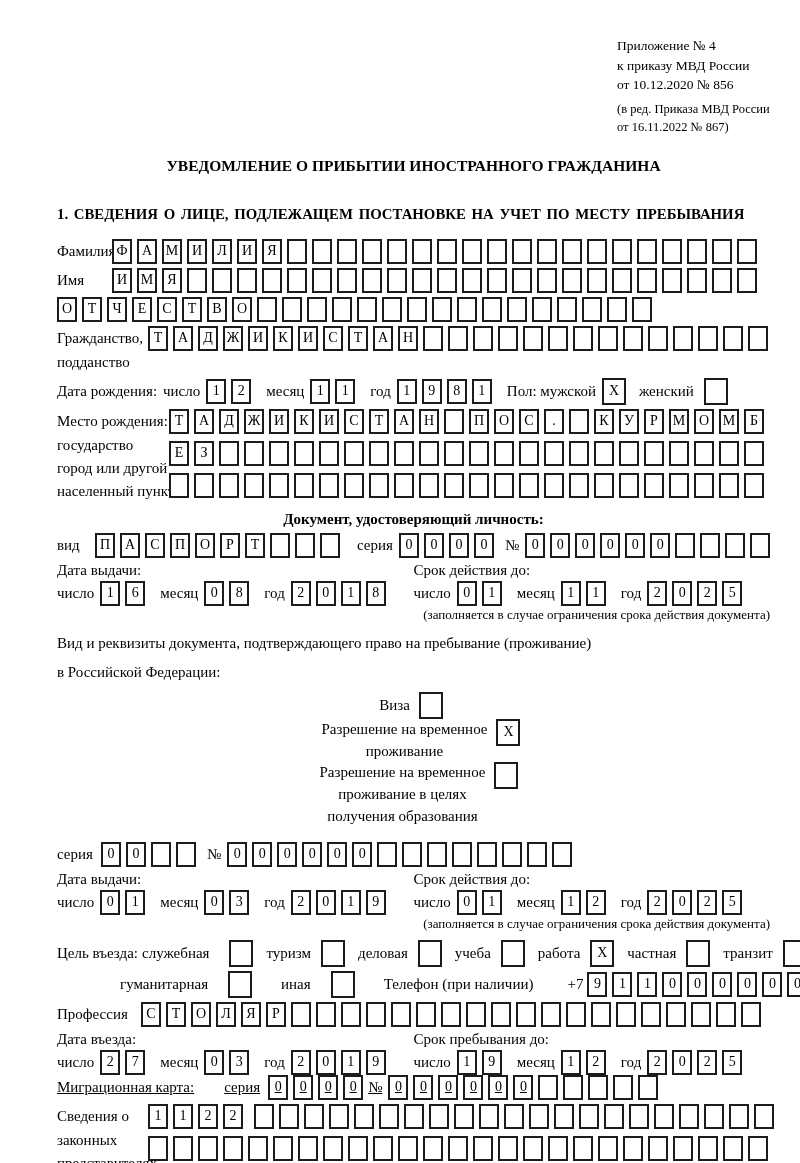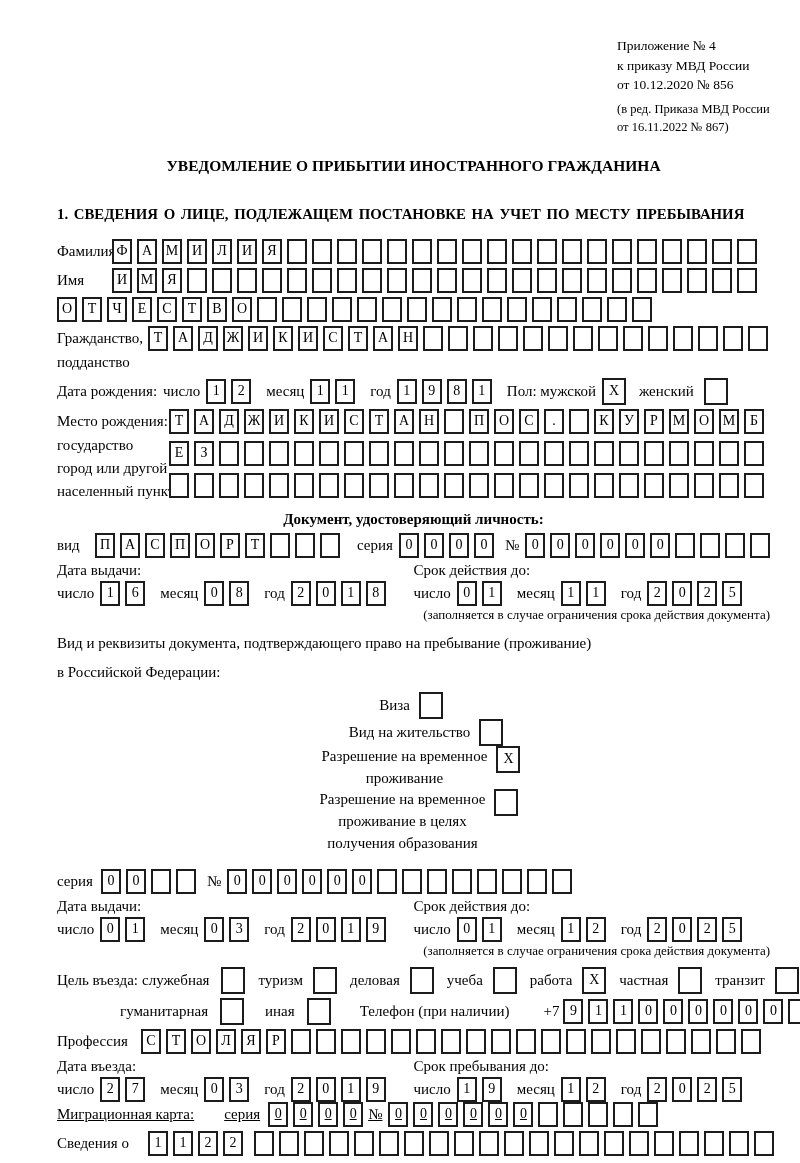--- a/index.html
+++ b/index.html
@@ -19,21 +19,21 @@
   .frow{display:flex;align-items:center;margin-bottom:4px;}
   .lbl{font-size:15px;flex:none;white-space:nowrap;}
   .boxes{display:flex;flex:none;align-items:center;}
   .cell{box-sizing:border-box;flex:none;display:inline-flex;align-items:center;justify-content:center;
         width:20px;height:25px;border:2px solid #1c1c1c;margin-right:5px;background:#fff;
         font-size:14px;line-height:1;}
   .cbx .cell{width:24px;height:27px;}
   .cell-gap{margin-left:6px;}
 
   .w55{width:55px;} .w38{width:38px;} .w83{width:84px;} .w104{width:106px;}
-  .ml6{margin-left:6px;} .ml8{margin-left:8px;} .ml10{margin-left:10px;}
+  .ml6{margin-left:6px;} .ml8{margin-left:16px;} .ml10{margin-left:10px;}
   .ml12{margin-left:12px;} .ml16{margin-left:16px;}
   .ml20{margin-left:20px;} .ml30{margin-left:30px;} .ml63{margin-left:63px;}
   .mr6{margin-right:6px;} .mr8{margin-right:8px;}
 
   
   .mlrow{display:flex;align-items:flex-start;margin-bottom:4px;}
   .lblcol{flex:none;}
   .lblcol div{font-size:15px;line-height:23px;white-space:nowrap;}
   .lblcol .first{line-height:25px;}
   .w108{width:108px;} .w91{width:91px;} .w111{width:112px;}
@@ -433,26 +433,20 @@
     <div class="para">Вид и реквизиты документа, подтверждающего право на пребывание (проживание)</div>
     <div class="para">в Российской Федерации:</div>
 
     <div class="permits">
       <div class="popt">
         <span class="lbl">Виза</span>
         <span class="boxes cbx pbox">
             <span class="cell"></span>
           </span>
       </div>
-      <div class="popt ml30">
-        <span class="lbl">Вид на жительство</span>
-        <span class="boxes cbx pbox ml16">
-            <span class="cell"></span>
-          </span>
-      </div>
       <div class="popt ml20">
         <span class="plines">
           <span>Разрешение на временное</span>
           <span>проживание</span>
         </span>
         <span class="boxes cbx pbox">
             <span class="cell">X</span>
           </span>
       </div>
       <div class="popt ml16">

